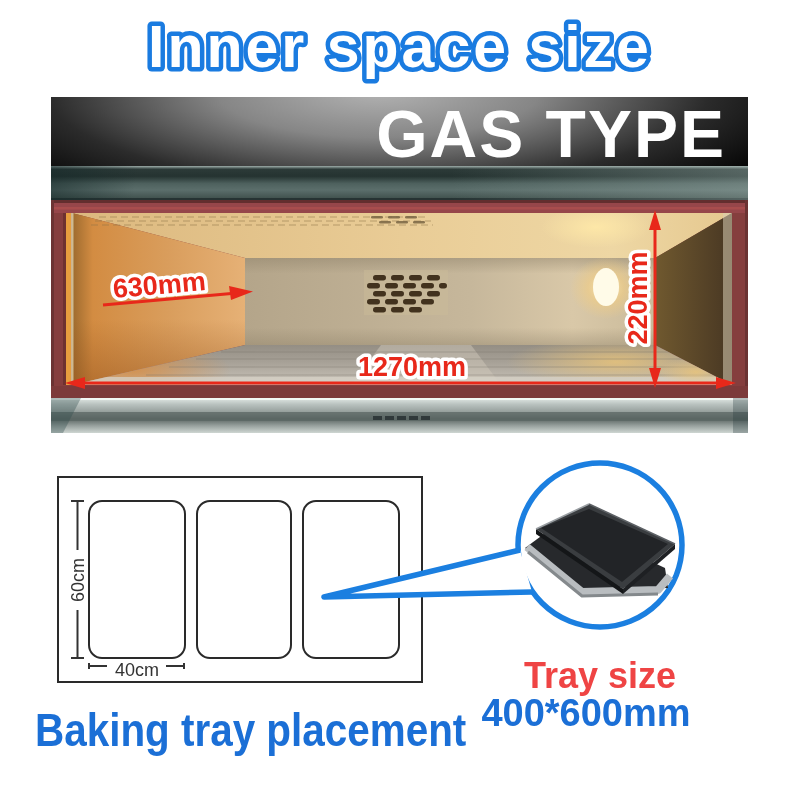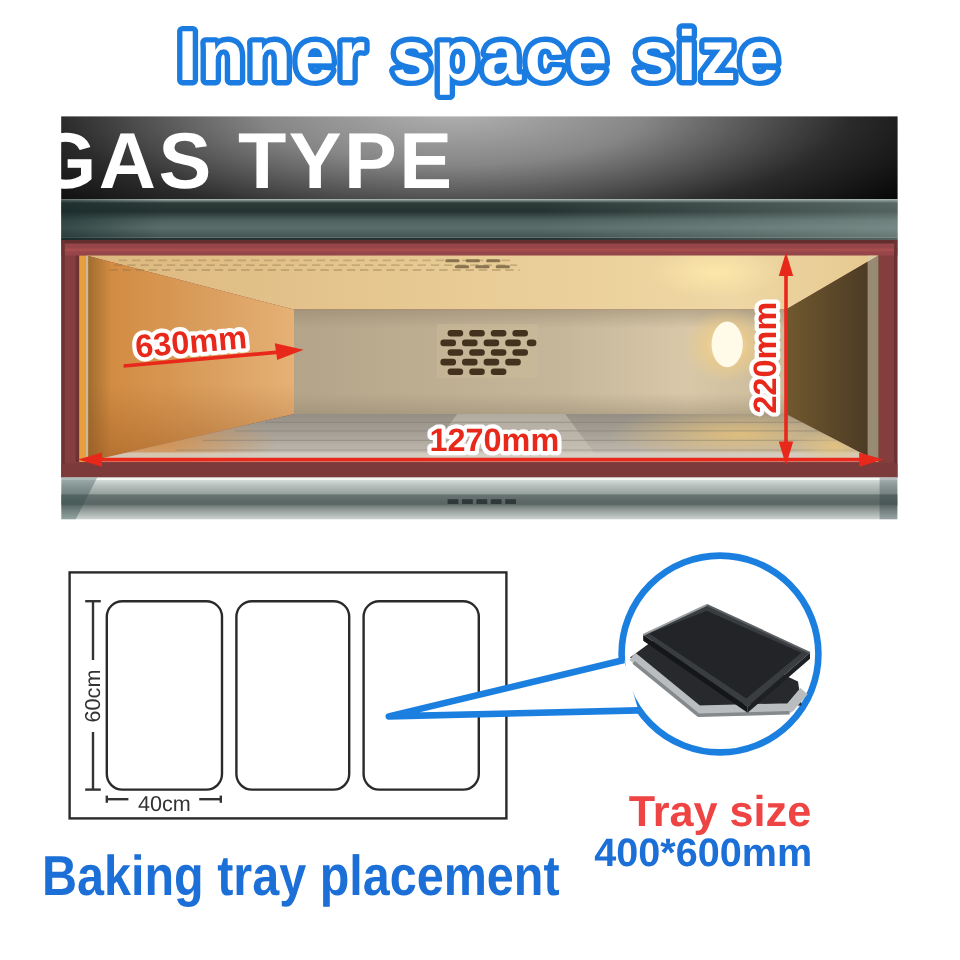--- a/index.html
+++ b/index.html
@@ -12,21 +12,21 @@
 
 <svg class="abs" style="left:0;top:0;" width="800" height="96" viewBox="0 0 800 96">
   <text x="400" y="67" text-anchor="middle" font-family="Liberation Sans,sans-serif" font-size="59" font-weight="bold" letter-spacing="3" fill="#ffffff" stroke="#1a7be0" stroke-width="9" stroke-linejoin="round" paint-order="stroke">Inner space size</text>
 </svg>
 
 <div class="abs" style="left:51px;top:97px;width:697px;height:336px;">
 
   <div class="abs" style="left:0;top:0;width:697px;height:69px;
        background:radial-gradient(ellipse 64% 185% at 47% -8%, #b2b2b2 0%, #868686 36%, #2b2b2b 74%, #080808 100%);"></div>
 
-  <div class="abs" style="left:0;top:13px;width:697px;height:60px;text-align:left;line-height:48px;">
+  <div class="abs" style="left:0;top:13px;width:697px;height:60px;text-align:right;line-height:48px;">
      <span style="font-size:66px;font-weight:bold;letter-spacing:2px;color:#fff;
        position:relative;left:-22px;">GAS TYPE</span>
   </div>
 
   <div class="abs" style="left:0;top:69px;width:697px;height:34px;
        background:linear-gradient(#9fAFab 0%,#2c3a38 10%,#253331 32%,#4e615e 55%,#5b6e6b 75%,#42534f 100%);border-bottom:2px solid #263333;box-sizing:border-box;"></div>
 
   <div class="abs" style="left:0;top:69px;width:120px;height:34px;
        background:linear-gradient(100deg, rgba(20,40,40,0.55), rgba(20,40,40,0) 70%);"></div>
 
@@ -272,16 +272,16 @@
     <polygon points="623,149 675,104 675,109 623,154" fill="#1e2023"></polygon>
     <line x1="536" y1="89" x2="589" y2="64" stroke="#9a9fa3" stroke-width="1.6"></line>
     <line x1="589" y1="64" x2="675" y2="104" stroke="#5d6165" stroke-width="1.6"></line>
   </g>
 </svg>
 
 <div class="abs" style="left:450px;top:655px;width:300px;text-align:center;
      font-size:36px;font-weight:bold;color:#ef4444;">Tray size</div>
 
 <div class="abs" style="left:436px;top:692px;width:300px;text-align:center;
-     font-size:33px;font-weight:bold;color:#1b6fd6;">400*600mm</div>
+     font-size:38px;font-weight:bold;color:#1b6fd6;">400*600mm</div>
 
 <div class="abs" style="left:35px;top:702px;font-size:47px;font-weight:bold;color:#1b6fd6;
      transform:scaleX(0.86);transform-origin:left;">Baking tray placement</div>
 
 </body></html>

